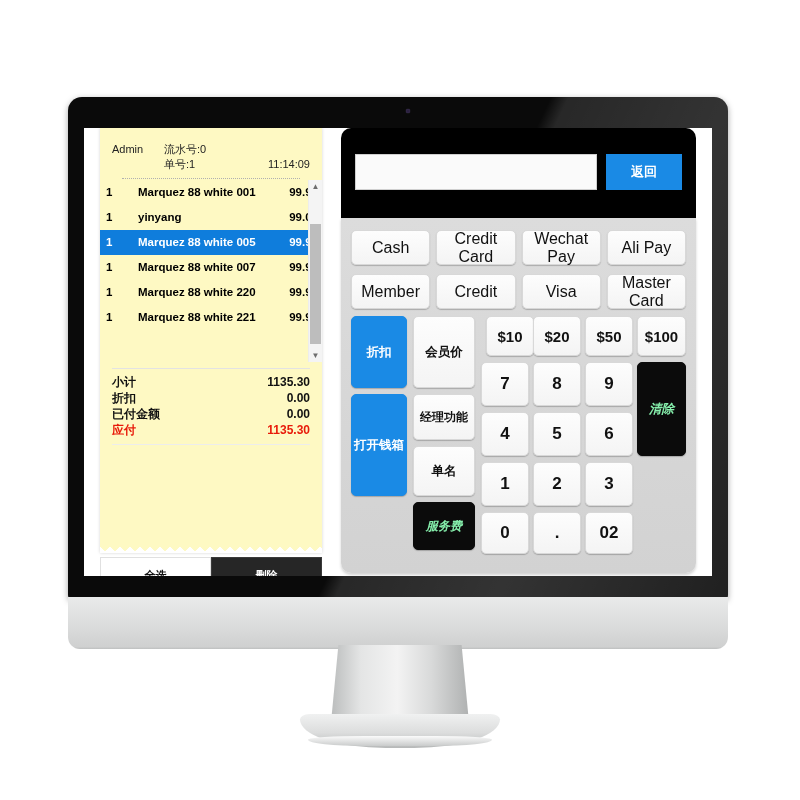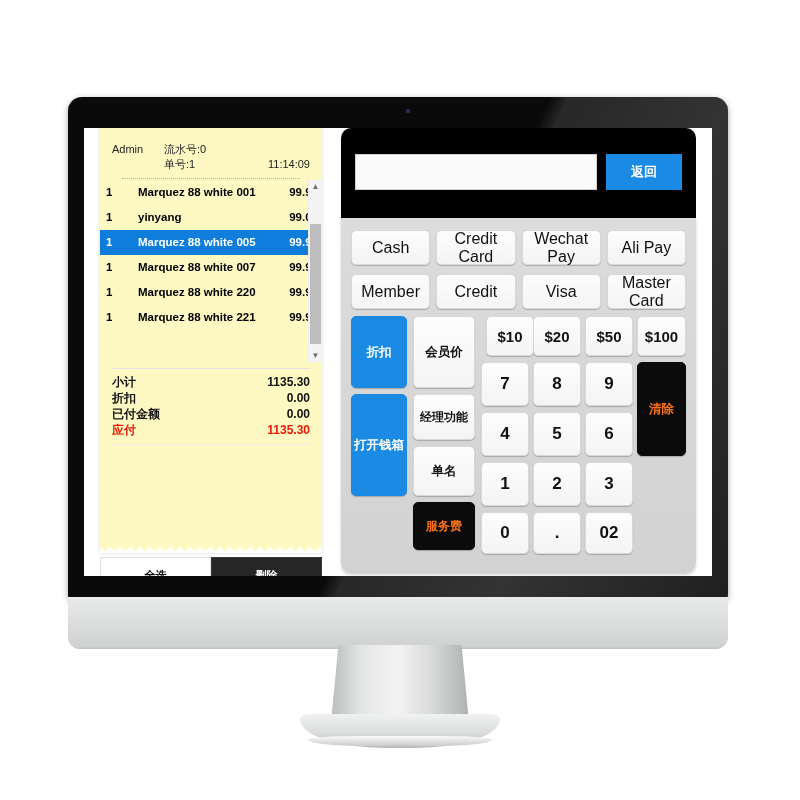--- a/index.html
+++ b/index.html
@@ -147,21 +147,21 @@
   .pay-row.r1{top:12px;}
   .pay-row.r2{top:56px;}
   .key{
     border-radius:5px;display:flex;align-items:center;justify-content:center;
     text-align:center;font-size:16px;box-sizing:border-box;cursor:pointer;
     box-shadow:0 1px 1px rgba(0,0,0,.22);
     font-family:"Liberation Sans","DejaVu Sans",sans-serif;
   }
   .k-white{background:linear-gradient(180deg,#fdfdfd 0%,#f4f4f4 100%);color:#111;border:1px solid #d8d8d8;}
   .k-blue{background:#1a8ae5;color:#ffffff;font-weight:bold;border:1px solid #1a8ae5;}
-  .k-black{background:#0b0b0b;color:#f97316;font-weight:bold;border:1px solid #0b0b0b;}
+  .k-black{background:#0b0b0b;color:#86efac;font-weight:bold;border:1px solid #0b0b0b;font-style:italic;}
   .pay-row .key{flex:1;}
 
   .grid{position:absolute;left:10px;top:98px;width:335px;height:245px;}
   .gcell{position:absolute;}
 
   .k-num{font-size:17px;font-weight:bold;}
   .k-money{font-size:15px;font-weight:bold;}
   .k-cjk{font-size:12.5px;font-weight:bold;}
   .k-cjk-sm{font-size:12px;font-weight:bold;}
 </style>

